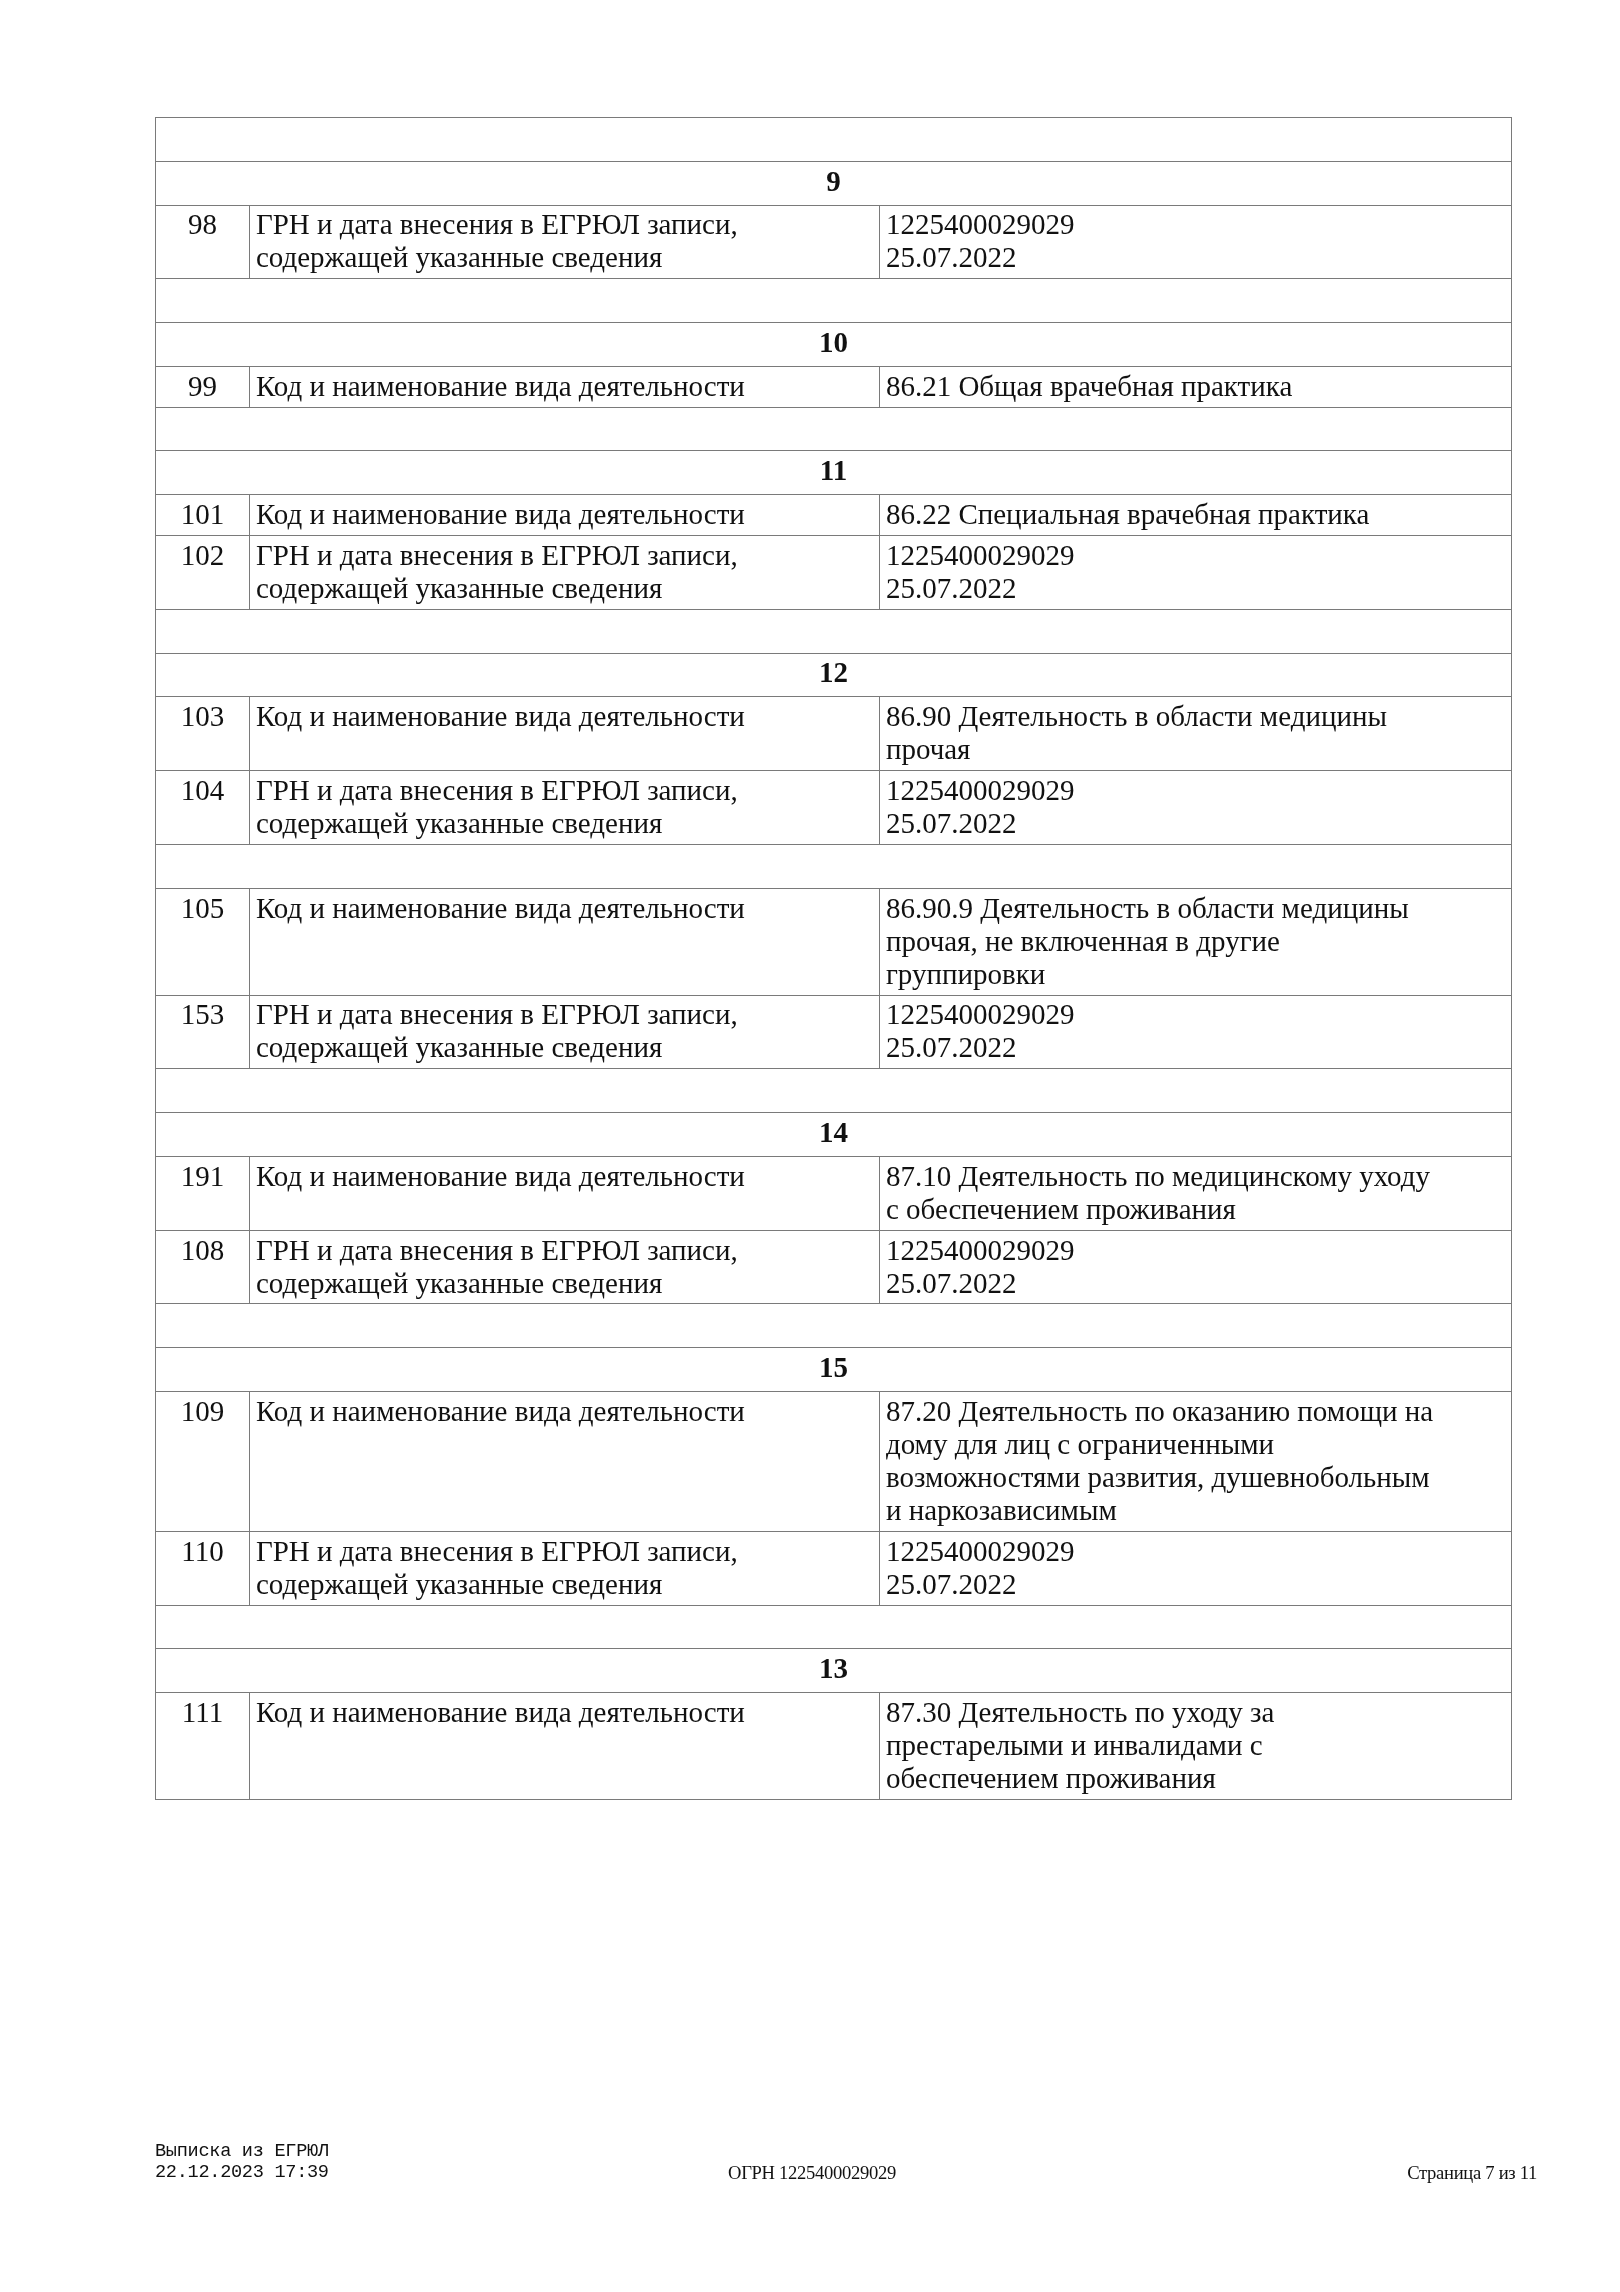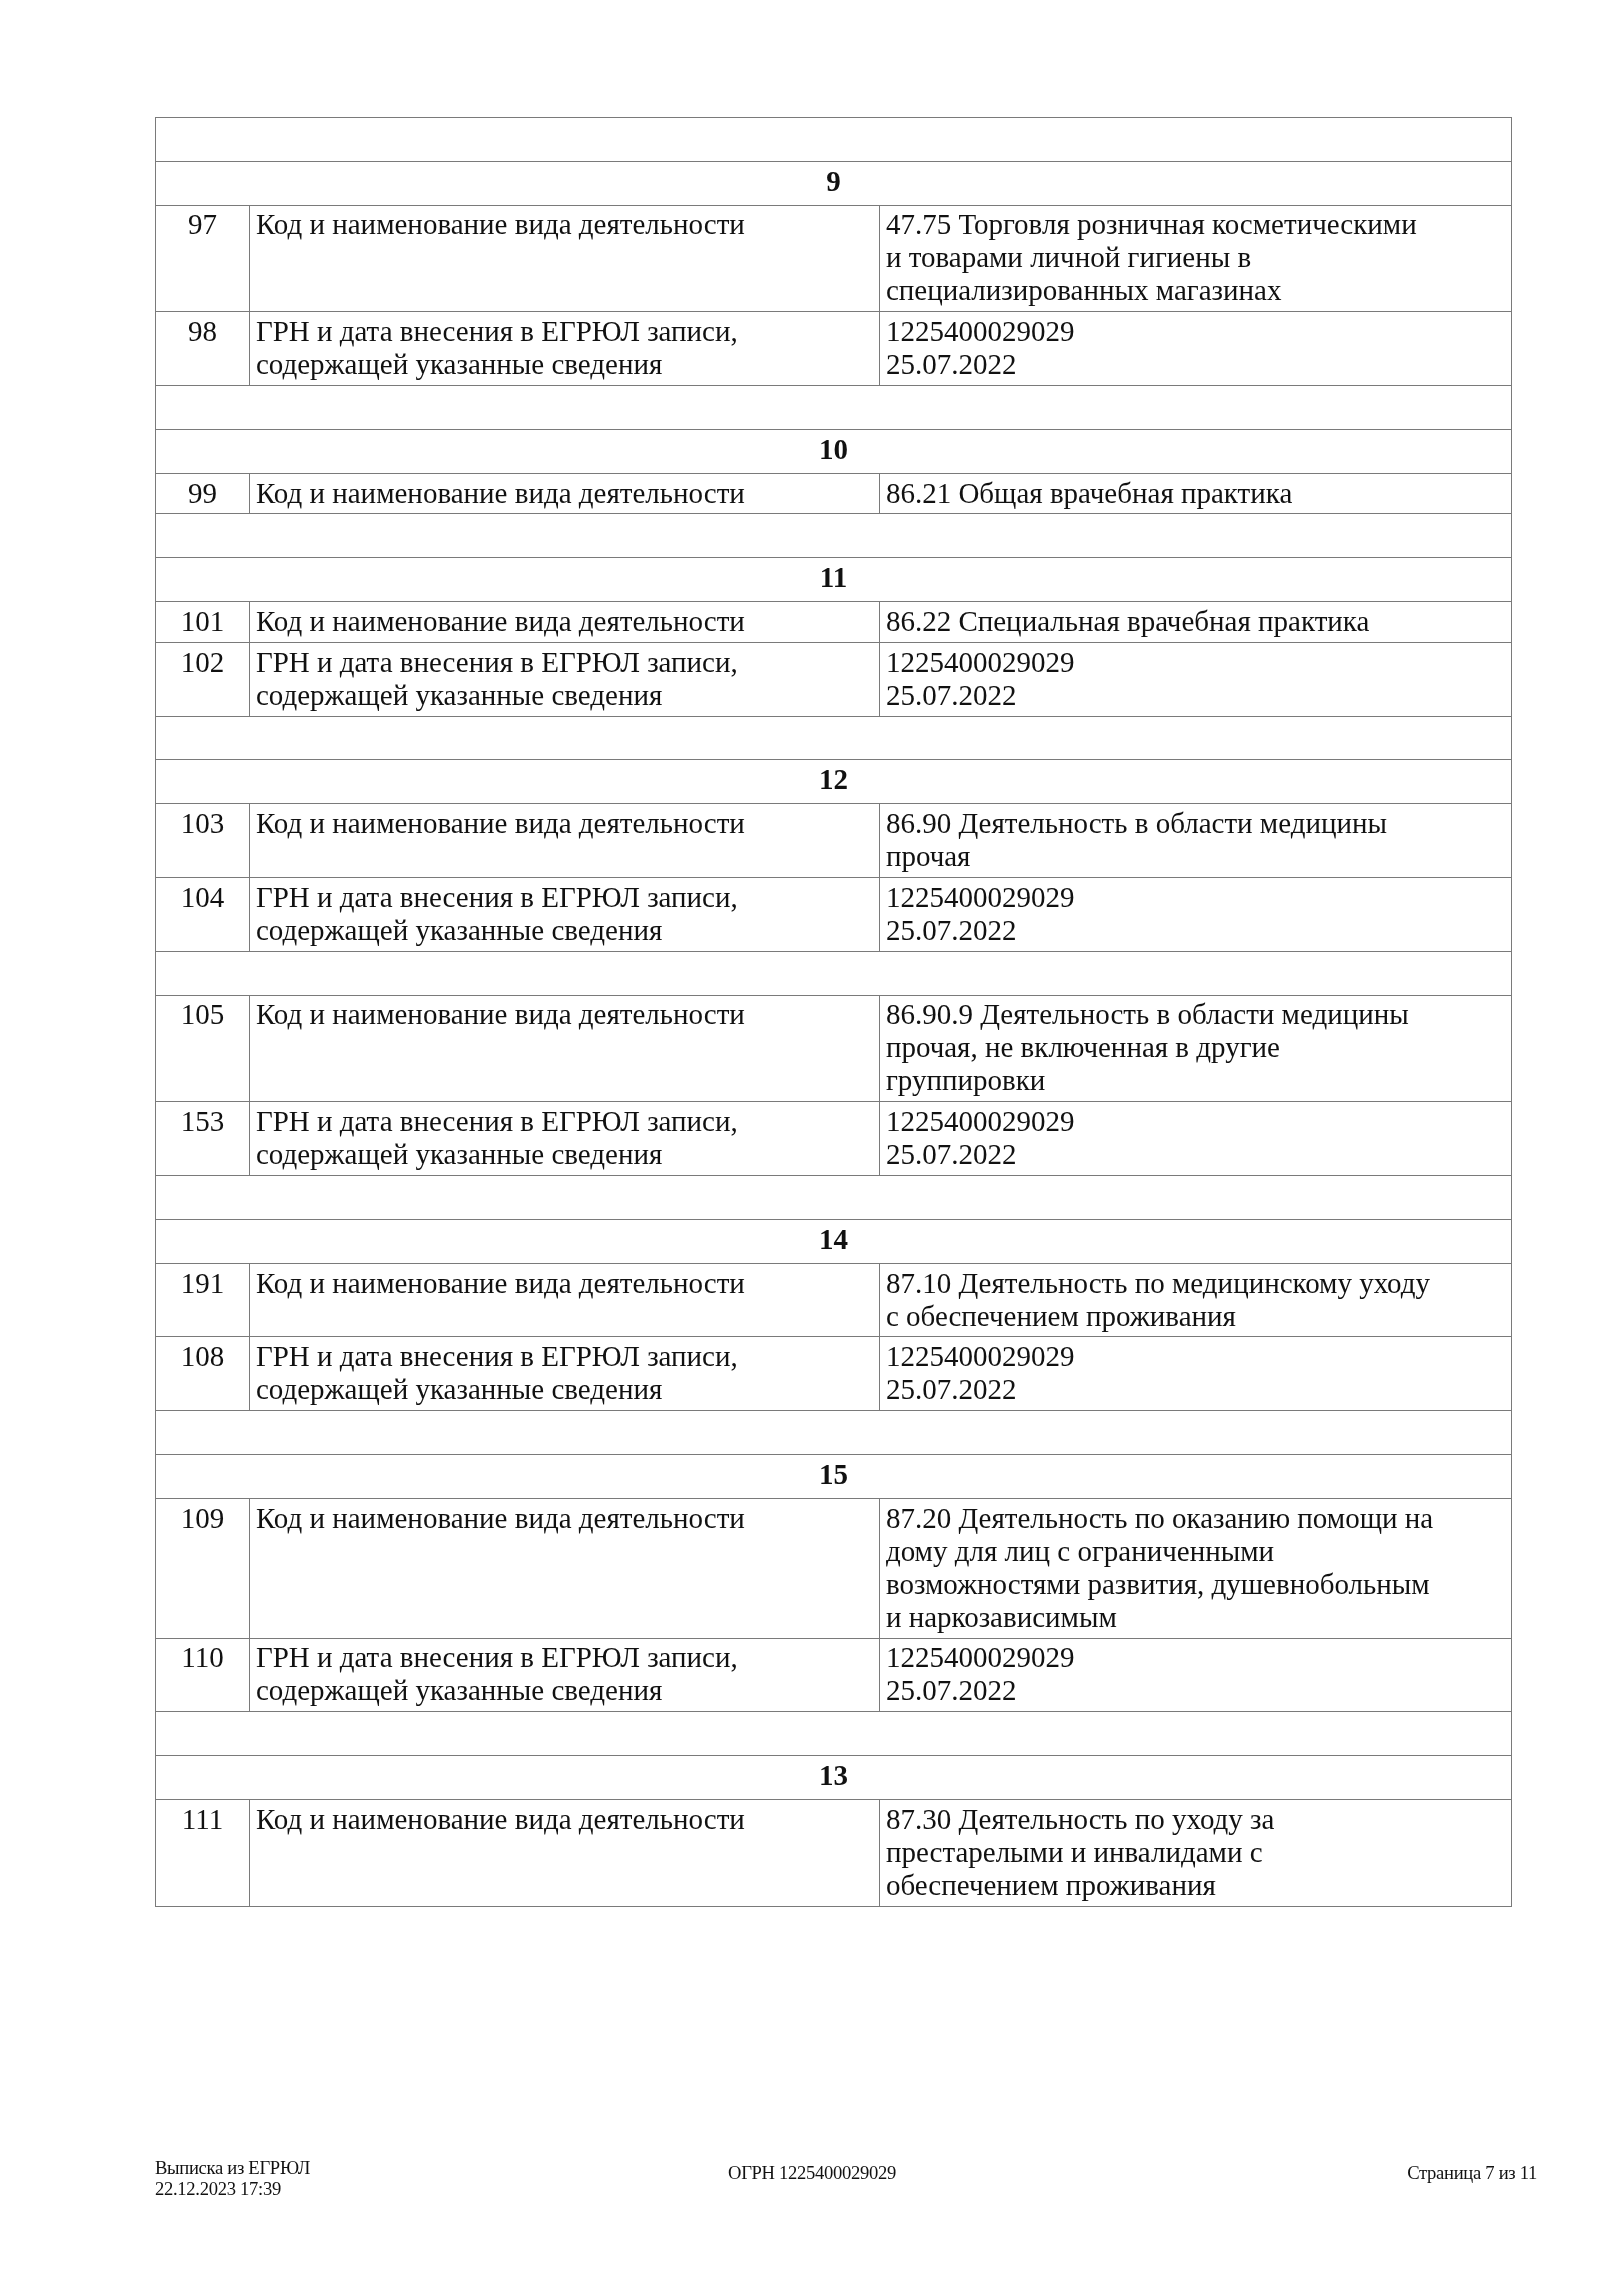--- a/index.html
+++ b/index.html
@@ -19,48 +19,39 @@
     col.c-label { width: 630px; }
     col.c-value { width: 632px; }
     td.num { text-align: center; }
     tr.spacer td { height: 36px; padding: 0; }
     tr.section td { text-align: center; font-weight: bold; height: 36px; padding: 3.9px 0 0 0; }
     .val-line { display: block; }
     #footer {
       position: absolute; left: 155px; top: 2142px; width: 1382px;
       font-size: 18.6px; line-height: 20.6px; letter-spacing: -0.3px;
     }
-    #footer .f-left { position: absolute; left: 0; top: 16px; }
+    #footer .f-left { position: absolute; left: 0; top: 0; font-family: Liberation Mono, monospace; }
     #footer .f-center { position: absolute; left: 573px; top: 20.6px; }
     #footer .f-right { position: absolute; right: 0; top: 20.6px; }
   </style>
 </head>
 <body>
 
 <table id="doc-table">
   <colgroup>
       <col class="c-num">
       <col class="c-label">
       <col class="c-value">
     </colgroup>
   <tbody id="table-body">
       <tr class="spacer">
         <td colspan="3"></td>
       </tr>
       <tr class="section">
         <td colspan="3">9</td>
-      </tr>
-      <tr>
-        <td class="num">97</td>
-        <td>Код и наименование вида деятельности</td>
-        <td>
-          <span class="val-line">47.75 Торговля розничная косметическими</span>
-          <span class="val-line">и товарами личной гигиены в</span>
-          <span class="val-line">специализированных магазинах</span>
-        </td>
       </tr>
       <tr>
         <td class="num">98</td>
         <td>
           <span class="val-line">ГРН и дата внесения в ЕГРЮЛ записи,</span>
           <span class="val-line">содержащей указанные сведения</span>
         </td>
         <td>
           <span class="val-line">1225400029029</span>
           <span class="val-line">25.07.2022</span>

